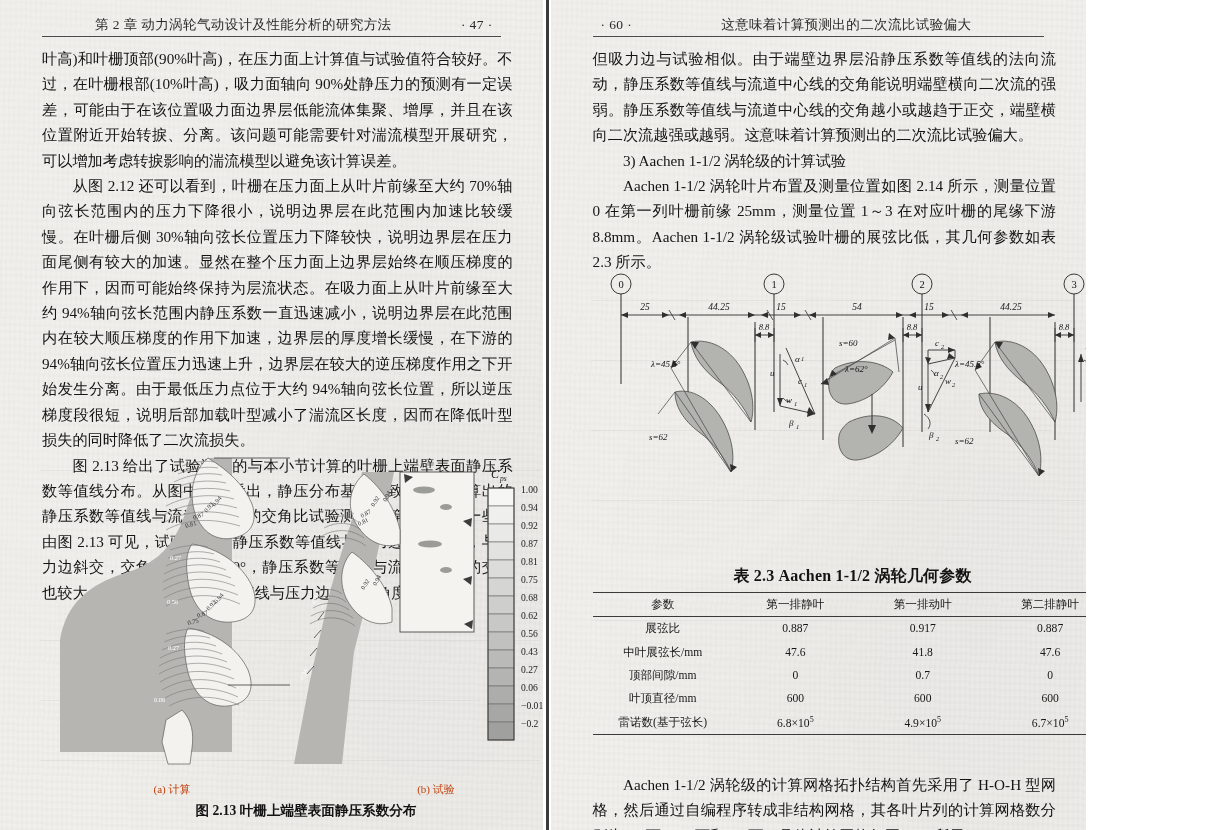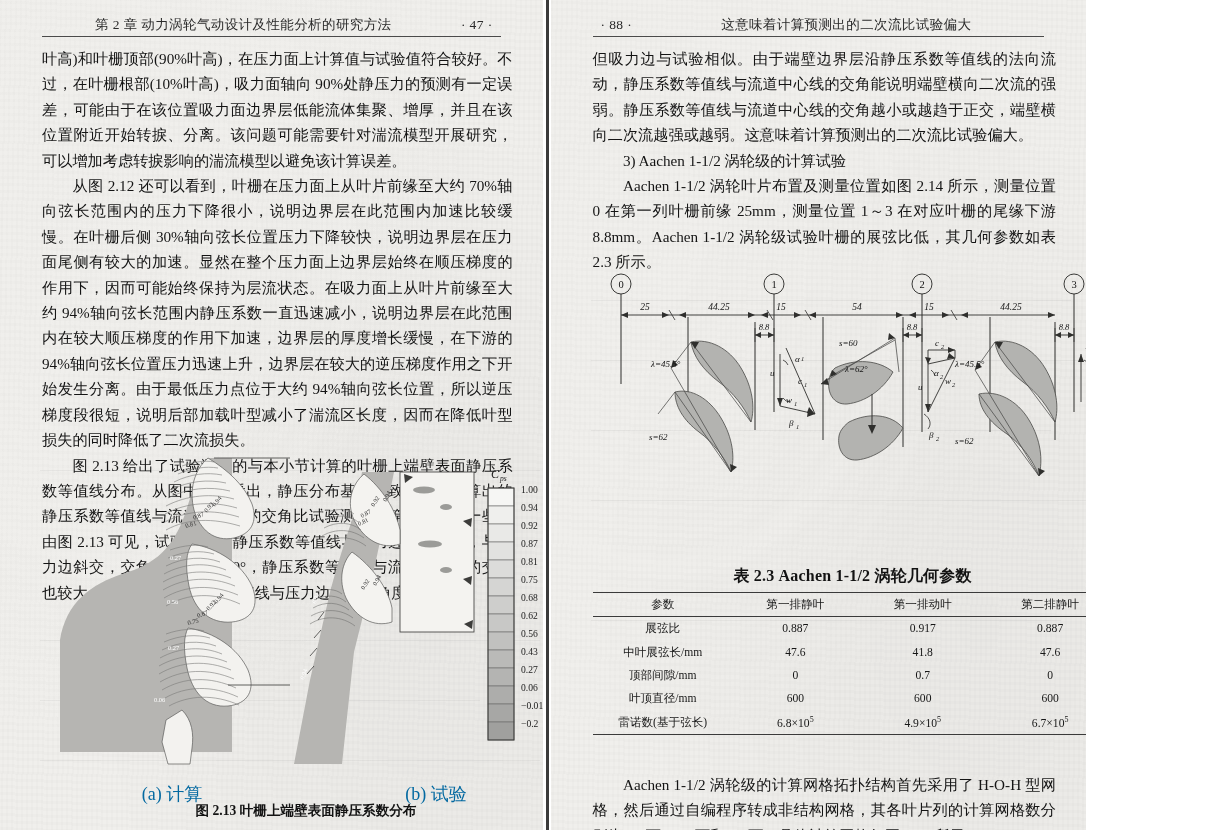--- a/index.html
+++ b/index.html
@@ -68,21 +68,21 @@
     color:#141414;
   }
   .col p{margin:0;}
   .col p.ind{text-indent:2em;}
 
   
   .fig213{position:absolute;left:42px;top:452px;width:528px;height:330px;}
   .fig213 svg{display:block;}
   .subcaps{
     position:absolute;left:42px;top:782px;width:528px;
-    display:flex;font-size:18px;color:#0369a1;
+    display:flex;font-size:11px;color:#c2410c;
   }
   .subcaps .a{width:260px;text-align:center;}
   .subcaps .b{width:268px;text-align:center;}
   .figcap{
     position:absolute;left:42px;top:802px;width:528px;
     text-align:center;font-size:13.6px;font-weight:bold;color:#131313;
   }
 
   
   .fig214{position:absolute;left:32px;top:272px;width:548px;height:268px;}
@@ -328,21 +328,21 @@
 
   <div class="page right">
     <div class="grain"></div>
     <div class="ghost" style="left:40px;top:300px;width:480px;"></div>
     <div class="ghost" style="left:40px;top:360px;width:500px;"></div>
     <div class="ghost" style="left:40px;top:430px;width:460px;"></div>
     <div class="ghost" style="left:40px;top:500px;width:500px;"></div>
     <div class="ghost" style="left:40px;top:620px;width:470px;"></div>
 
     <div class="runhead r">
-      <span class="rh-pageno">· 88 ·</span>
+      <span class="rh-pageno">· 60 ·</span>
       <span class="rh-title">这意味着计算预测出的二次流比试验偏大</span>
     </div>
     <div class="rule"></div>
 
     <div class="col" style="top:46px;">
       <p>但吸力边与试验相似。由于端壁边界层沿静压系数等值线的法向流动，静压系数等值线与流道中心线的交角能说明端壁横向二次流的强弱。静压系数等值线与流道中心线的交角越小或越趋于正交，端壁横向二次流越强或越弱。这意味着计算预测出的二次流比试验偏大。</p>
       <p class="ind">3) Aachen 1-1/2 涡轮级的计算试验</p>
       <p class="ind">Aachen 1-1/2 涡轮叶片布置及测量位置如图 2.14 所示，测量位置 0 在第一列叶栅前缘 25mm，测量位置 1～3 在对应叶栅的尾缘下游 8.8mm。Aachen 1-1/2 涡轮级试验叶栅的展弦比低，其几何参数如表 2.3 所示。</p>
     </div>
 

